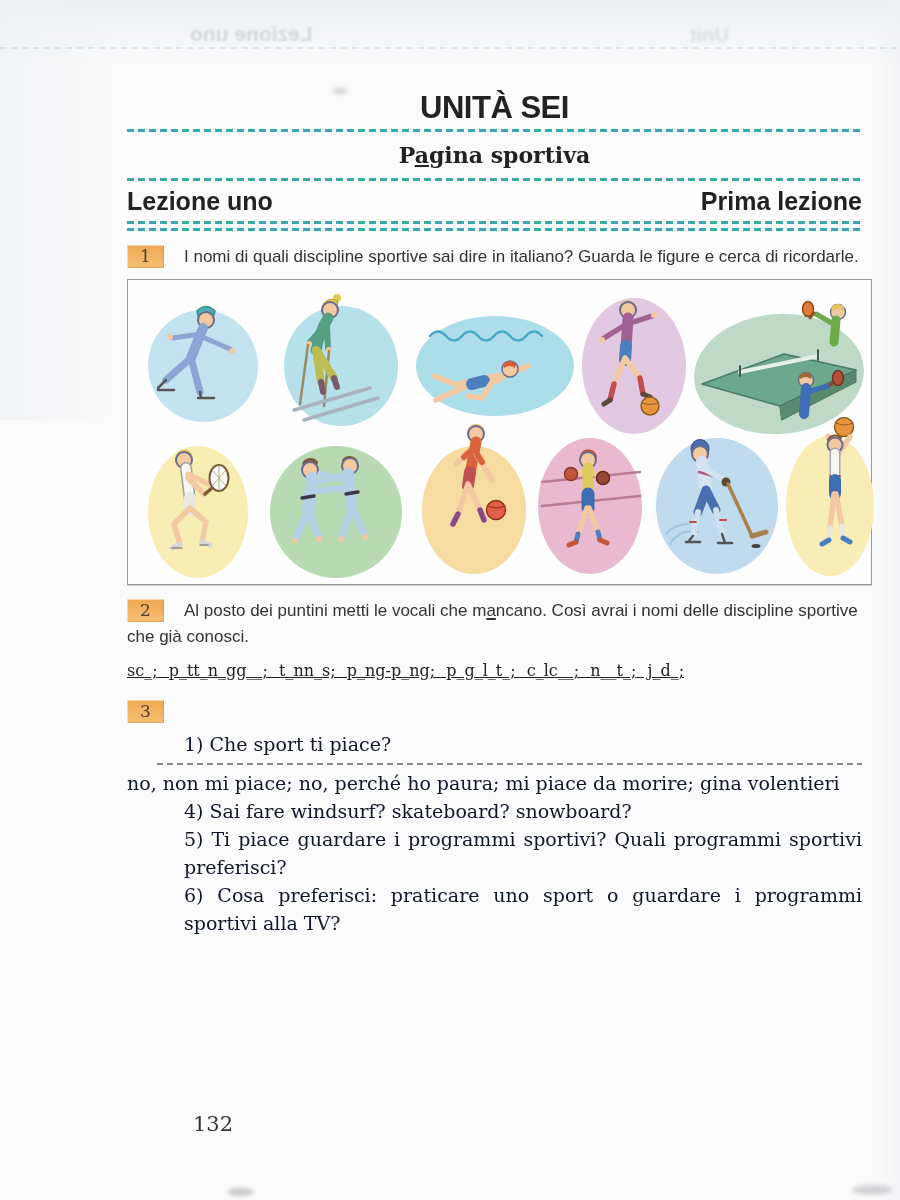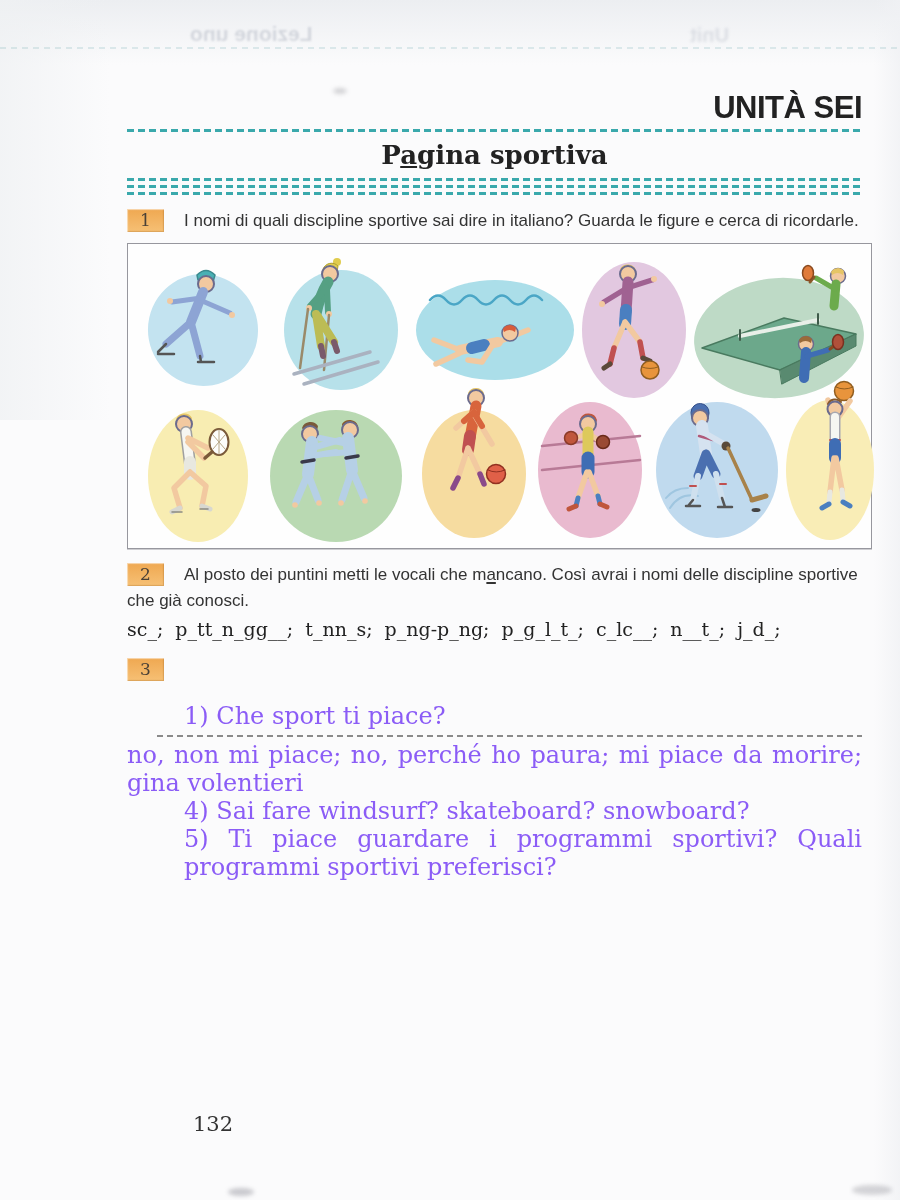--- a/index.html
+++ b/index.html
@@ -23,26 +23,26 @@
     background:repeating-linear-gradient(90deg,rgba(90,160,165,.18) 0 6px,transparent 6px 11px);
     filter:blur(.5px);}
   .smudge{position:absolute;border-radius:50%;filter:blur(2px);}
   .smudge.s1{left:228px;top:1188px;width:26px;height:8px;background:rgba(110,110,120,.35);}
   .smudge.s2{left:852px;top:1185px;width:40px;height:10px;background:rgba(120,120,130,.30);}
   .smudge.s3{left:333px;top:88px;width:14px;height:6px;background:rgba(90,90,100,.25);}
 
   .content{position:absolute;left:127px;top:90px;width:735px;}
 
   
-  .unit-row{display:flex;justify-content:flex-end;
+  .unit-row{display:flex;justify-content:center;
     font-weight:bold;font-size:31px;line-height:35px;letter-spacing:-.5px;color:#222;}
   .dash-teal{height:3px;margin:4px 0;
     background:repeating-linear-gradient(90deg,#3aa9ac 0 7px,transparent 7px 11px);}
   .serif-center{ text-align:center;font-family:"DejaVu Serif","Liberation Serif",serif;
-    font-weight:bold;font-size:26px;line-height:38px;color:#222;}
+    font-weight:bold;font-size:22px;line-height:38px;color:#222;}
   .serif-center.small{font-size:24px;line-height:34px;}
   .lesson-row{display:flex;justify-content:space-between;
     font-weight:bold;font-size:25px;line-height:32px;color:#222;}
 
   
   .ex{margin-top:13px;font-size:17px;line-height:26px;color:#333;}
   .ex:after{content:"";display:block;clear:both;}
   .ex-num{float:left;width:37px;height:23px;margin:1px 20px 2px 0;
     background:linear-gradient(180deg,#efa851,#f6c075);
     box-shadow:inset 1px 1px 1px rgba(255,255,255,.55),inset -1px -1px 1px rgba(170,110,40,.35);
@@ -74,23 +74,23 @@
   .fig-basket .blob{left:2px;top:28px;width:104px;height:128px;}
   .fig-boxing{left:408px;top:150px;width:110px;height:152px;}
   .fig-boxing .blob{left:2px;top:8px;width:104px;height:136px;}
   .fig-hockey{left:524px;top:150px;width:130px;height:152px;}
   .fig-hockey .blob{left:4px;top:8px;width:122px;height:136px;}
   .fig-shot{left:658px;top:132px;width:90px;height:170px;}
   .fig-shot .blob{left:0;top:24px;width:88px;height:140px;}
 
   
   .wordlist{font-family:"DejaVu Serif","Liberation Serif",serif;
-    font-size:19px;line-height:30px;color:#222;word-spacing:6px;}
+    font-size:16px;line-height:30px;margin-top:6px;color:#222;word-spacing:6px;text-decoration:underline;}
   .qlist{font-family:"DejaVu Serif","Liberation Serif",serif;
-    font-size:24px;line-height:28px;margin-top:19px;color:#8b5cf6;}
+    font-size:19px;line-height:28px;margin-top:5px;color:#0f172a;}
   .qlist p{margin:0;padding-left:57px;text-align:justify;}
   .qlist p.ans{padding-left:0;}
   .dash-gray{height:2px;margin:5px 0 4px 30px;
     background:repeating-linear-gradient(90deg,#8a8a8a 0 6px,transparent 6px 10px);}
 
   .pagenum{position:absolute;left:193px;top:1112px;
     font-family:"DejaVu Serif","Liberation Serif",serif;font-size:21px;color:#333;}
 </style>
 </head>
 <body>
@@ -106,20 +106,24 @@
 <div class="smudge s3"></div>
 
 <div class="content">
 
   <div class="unit-row">
     <span>UNITÀ SEI</span>
   </div>
   <div class="dash-teal"></div>
   <div class="serif-center">P<span class="stress">a</span>gina sportiva</div>
   <div class="dash-teal"></div>
+  <div class="lesson-row">
+    <span>Lezione uno</span>
+    <span>Prima lezione</span>
+  </div>
   <div class="dash-teal"></div>
   <div class="dash-teal"></div>
 
   <div class="ex">
     <span class="ex-num">1</span>
     <span>I nomi di quali discipline sportive sai dire in italiano? Guarda le figure e cerca di ricordarle.</span>
   </div>
 
   <div class="illus">
 
@@ -334,17 +338,18 @@
 
   <div class="ex">
     <span class="ex-num">3</span>
   </div>
   <div class="qlist">
     <p>1) Che sport ti piace?</p>
     <div class="dash-gray"></div>
     <p class="ans">no, non mi piace; no, perché ho paura; mi piace da morire; gina volentieri</p>
     <p>4) Sai fare windsurf? skateboard? snowboard?</p>
     <p>5) Ti piace guardare i programmi sportivi? Quali programmi sportivi preferisci?</p>
+    <p>6) Cosa preferisci: praticare uno sport o guardare i programmi sportivi alla TV?</p>
   </div>
 
 </div>
 
 <div class="pagenum">132</div>
 
 </body></html>

